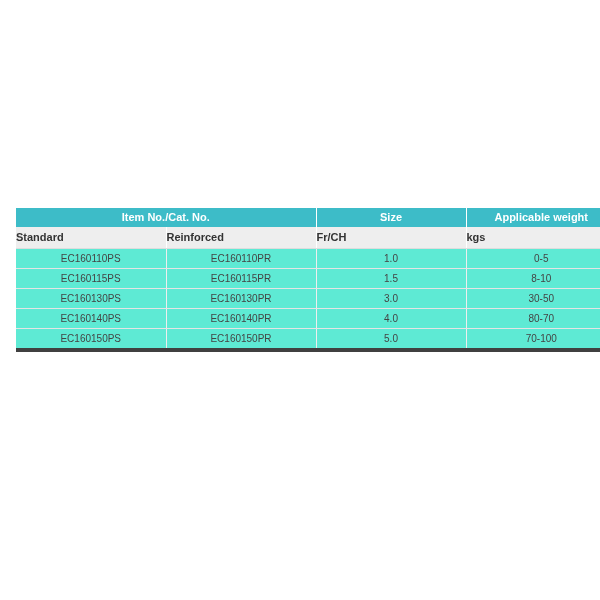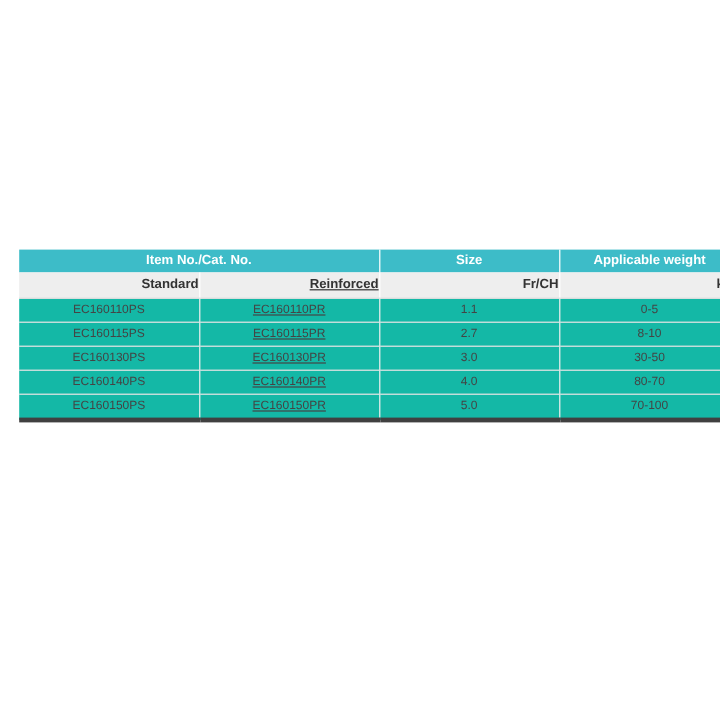--- a/index.html
+++ b/index.html
@@ -47,46 +47,46 @@
     border-right: none;
   }
   
   .hdr-sub td {
     background: #eeeeee;
     color: #333333;
     font-size: 11px;
     font-weight: bold;
     height: 21px;
     line-height: 21px;
-    text-align: right;
+    text-align: left;
     border-bottom: 1px solid #dddddd;
     border-right: 1px solid #ffffff;
   }
   .hdr-sub td:last-child {
     border-right: none;
   }
   
   tbody td {
     font-size: 10px;
     color: #444444;
     height: 19px;
     line-height: 19px;
     text-align: center;
-    background: #14b8a6;
+    background: #5eead4;
     border-bottom: 1px solid #e4e4e4;
     border-right: 1px solid #eeeeee;
   }
   tbody td:last-child {
     border-right: none;
   }
   tbody tr:last-child td {
     border-bottom: 4px solid #404040;
   }
   .col-a { width: 150px; }
-  .col-b { width: 150px; text-decoration: underline; }
+  .col-b { width: 150px; }
   .col-c { width: 150px; }
   .col-d { width: 150px; }
 </style>
 </head>
 <body>
 
 <div class="table-wrap">
   <table class="spec-table">
     <thead>
       <tr class="hdr-top">
@@ -98,27 +98,27 @@
         <td class="col-a">Standard</td>
         <td class="col-b">Reinforced</td>
         <td class="col-c">Fr/CH</td>
         <td class="col-d">kgs</td>
       </tr>
     </thead>
     <tbody>
       <tr>
         <td class="col-a">EC160110PS</td>
         <td class="col-b">EC160110PR</td>
-        <td class="col-c">1.1</td>
+        <td class="col-c">1.0</td>
         <td class="col-d">0-5</td>
       </tr>
       <tr>
         <td class="col-a">EC160115PS</td>
         <td class="col-b">EC160115PR</td>
-        <td class="col-c">2.7</td>
+        <td class="col-c">1.5</td>
         <td class="col-d">8-10</td>
       </tr>
       <tr>
         <td class="col-a">EC160130PS</td>
         <td class="col-b">EC160130PR</td>
         <td class="col-c">3.0</td>
         <td class="col-d">30-50</td>
       </tr>
       <tr>
         <td class="col-a">EC160140PS</td>

